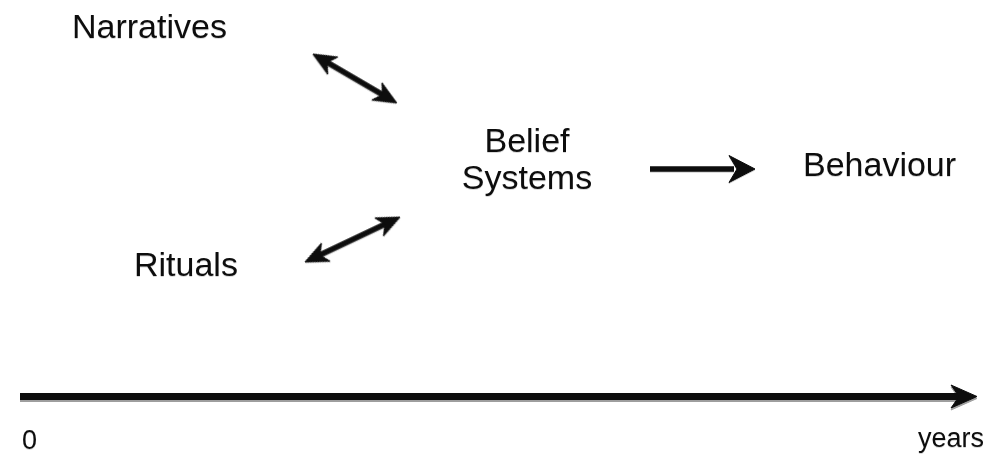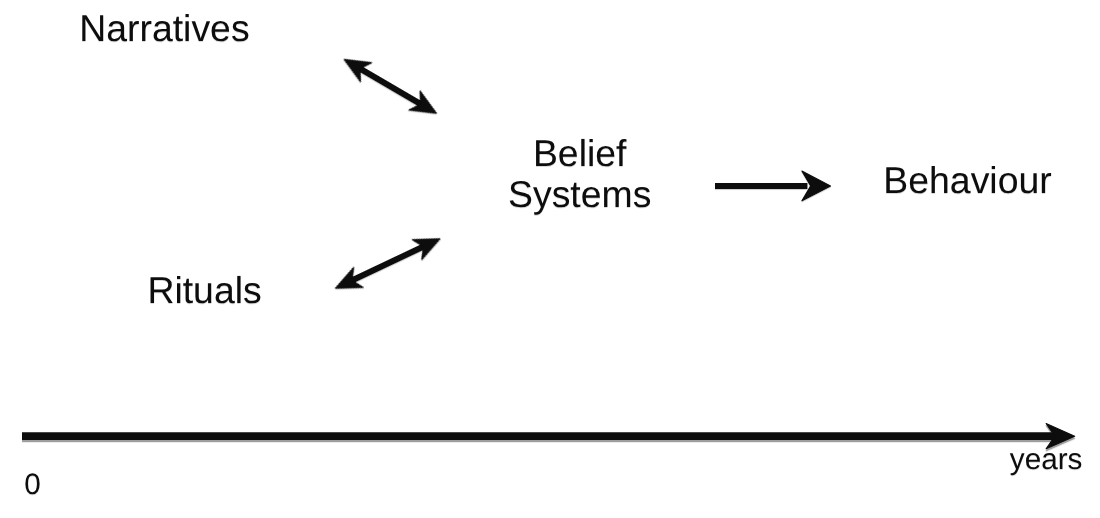--- a/index.html
+++ b/index.html
@@ -34,21 +34,21 @@
   .label.wrap {
     white-space: normal;
     line-height: 37px;
   }
   #node-narratives { left: 72px;  top: 9px;   }
   #node-rituals    { left: 110px; top: 247px; margin-left: 24px; }
   #node-belief     { left: 442px; top: 122px; width: 170px; }
   #node-behaviour  { left: 803px; top: 147px; }
   #axis-time       { left: 438px; top: 409px; width: 120px; }
   #axis-zero       { left: 22px;  top: 427px; }
-  #axis-years      { left: 918px; top: 404px; }
+  #axis-years      { left: 918px; top: 425px; }
 
   svg.diagram-canvas {
     position: absolute;
     left: 0; top: 0;
     width: 1000px;
     height: 471px;
   }
   .arrow line {
     stroke: var(--ink);
     stroke-width: 5.5;

